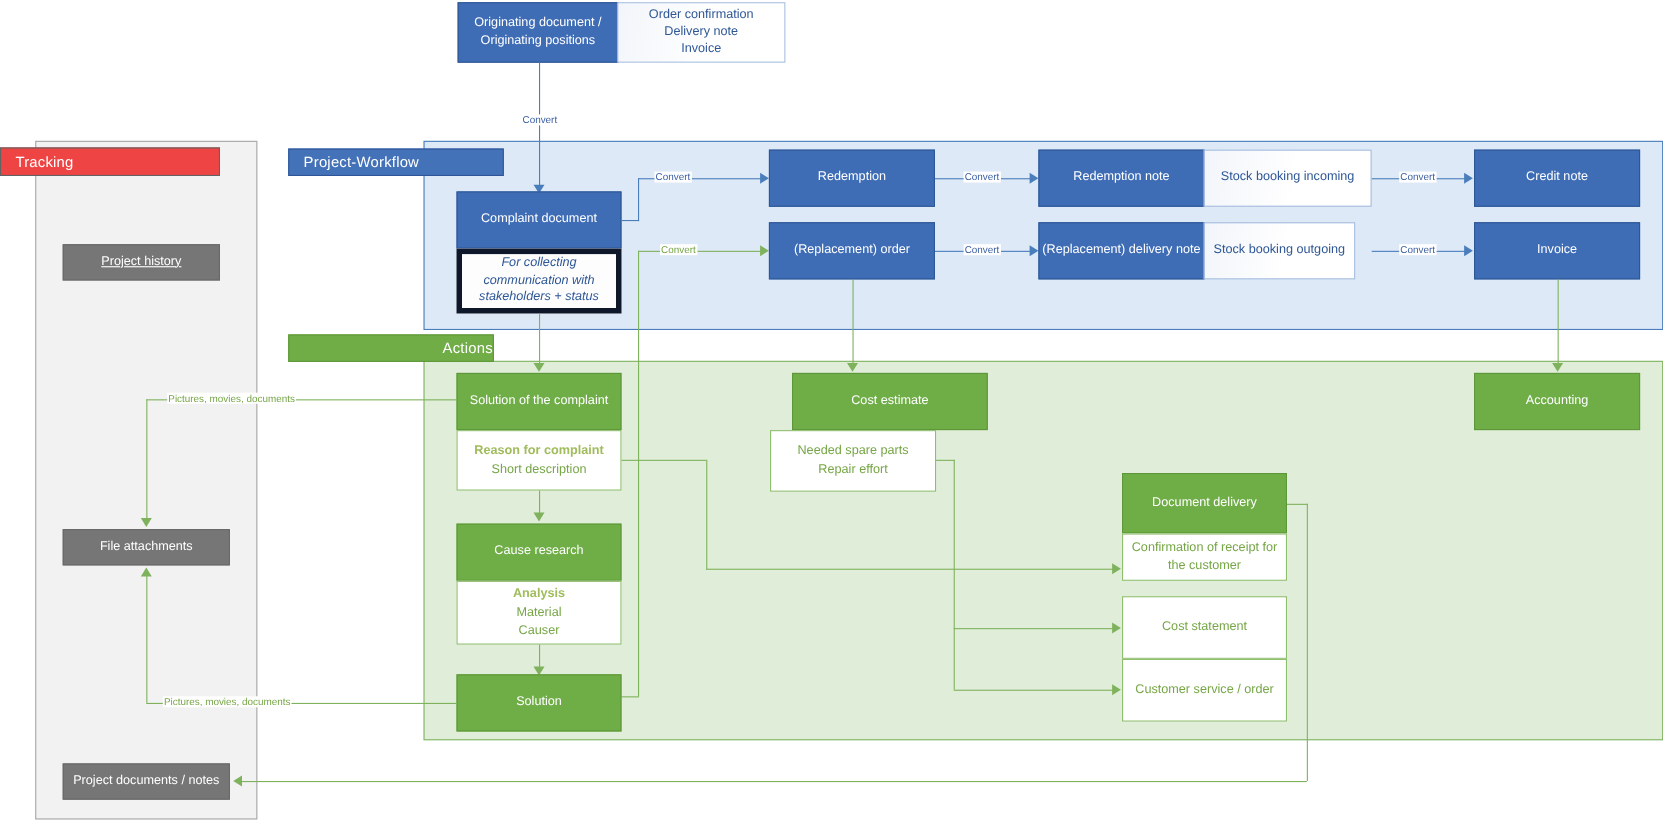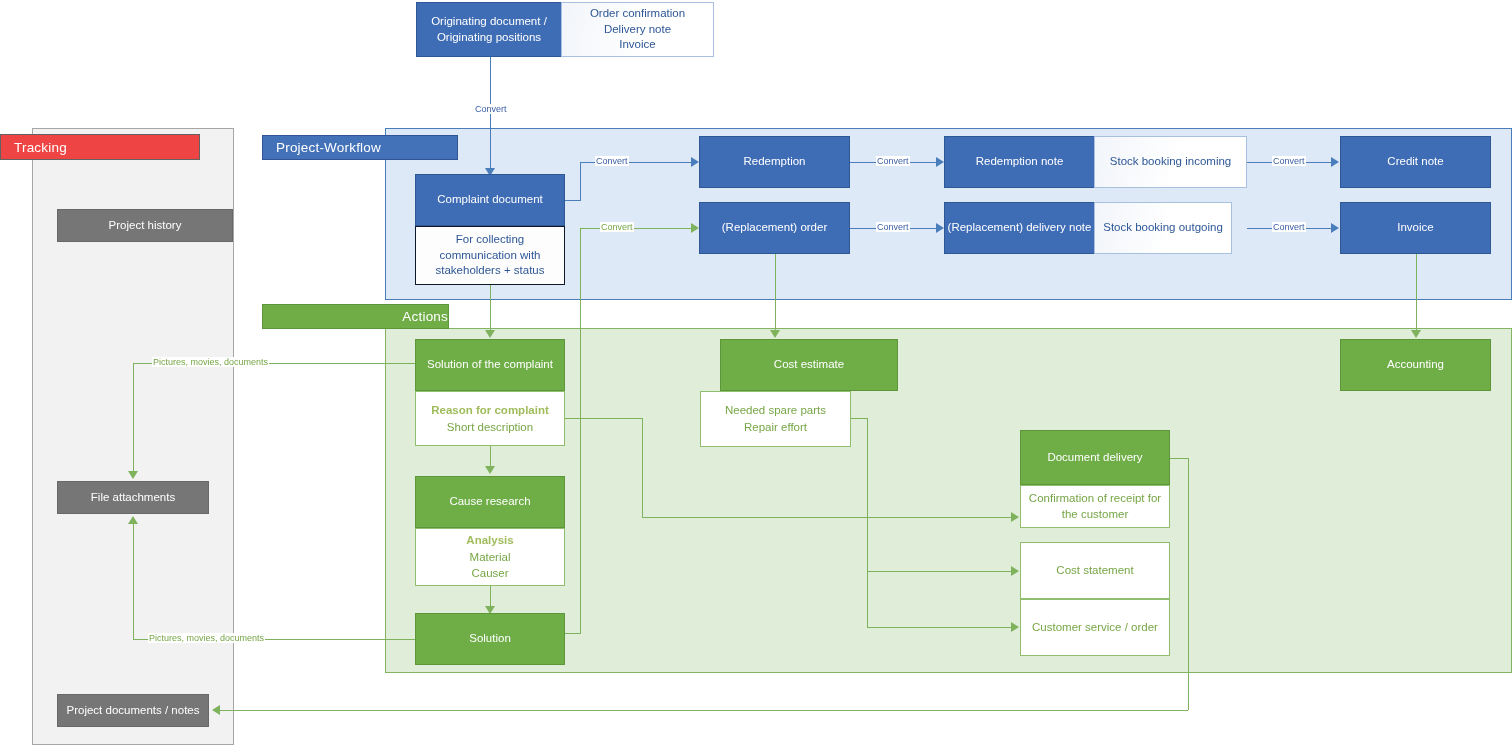--- a/index.html
+++ b/index.html
@@ -18,21 +18,21 @@
   .tab-green{background:#70AD47;border:1px solid #5E9739;justify-content:flex-end;}
   .tab-gray{background:#ef4444;border:1px solid #636363;}
 
   
   .node{display:flex;align-items:center;justify-content:center;text-align:center;
         font-size:11.5px;line-height:1.35;}
   .hdr-blue{background:#3E6CB5;border:1px solid #2E5795;color:#fff;align-items:center;}
   .hdr-green{background:#6FAD47;border:1px solid #5E9739;color:#fff;}
   .hdr-gray{background:#767676;border:1px solid #686868;color:#fff;}
 
-  .body-blue{background:#FDFDFE;border:1px solid #0f172a;color:#2E5795;}
+  .body-blue{background:#FDFDFE;border:5px solid #0f172a;color:#2E5795;font-style:italic;}
   .body-blue-g{background:linear-gradient(100deg,#F2F5FA 0%,#FFFFFF 55%);border:1px solid #A8BFDF;color:#2E5795;}
   .body-green{background:#FFFFFF;border:1px solid #8FBE6E;color:#76A646;}
 
   .sub{display:flex;flex-direction:column;align-items:center;justify-content:center;text-align:center;
        font-size:11.5px;line-height:1.45;}
   .sub b{font-weight:bold;color:#A0BC5C;}
 
   
   .ln{position:absolute;background:#4A7EBB;}
   .ln.g{background:#7FB25C;}
@@ -227,21 +227,21 @@
   <div class="ln g hl" style="left:133px;top:363px;width:282px;"></div>
   <div class="ln g vl" style="left:133px;top:363px;height:110px;"></div>
   <div class="arw down g" style="left:128px;top:471px;"></div>
   <div class="edge-label g" style="left:152px;top:357px;">Pictures, movies, documents</div>
 
   <div class="ln g hl" style="left:133px;top:639px;width:282px;"></div>
   <div class="ln g vl" style="left:133px;top:521px;height:118px;"></div>
   <div class="arw up g" style="left:128px;top:516px;"></div>
   <div class="edge-label g" style="left:148px;top:633px;">Pictures, movies, documents</div>
 
-  <div class="abs node hdr-gray" style="left:57px;top:209px;width:176px;height:33px;">
+  <div class="abs node hdr-gray" style="left:57px;top:222px;width:143px;height:33px;text-decoration:underline;">
     <span>Project history</span>
   </div>
   <div class="abs node hdr-gray" style="left:57px;top:481px;width:152px;height:33px;">
     <span>File attachments</span>
   </div>
   <div class="abs node hdr-gray" style="left:57px;top:694px;width:152px;height:33px;padding:0 6px;">
     <span>Project documents / notes</span>
   </div>
 
 </div>

